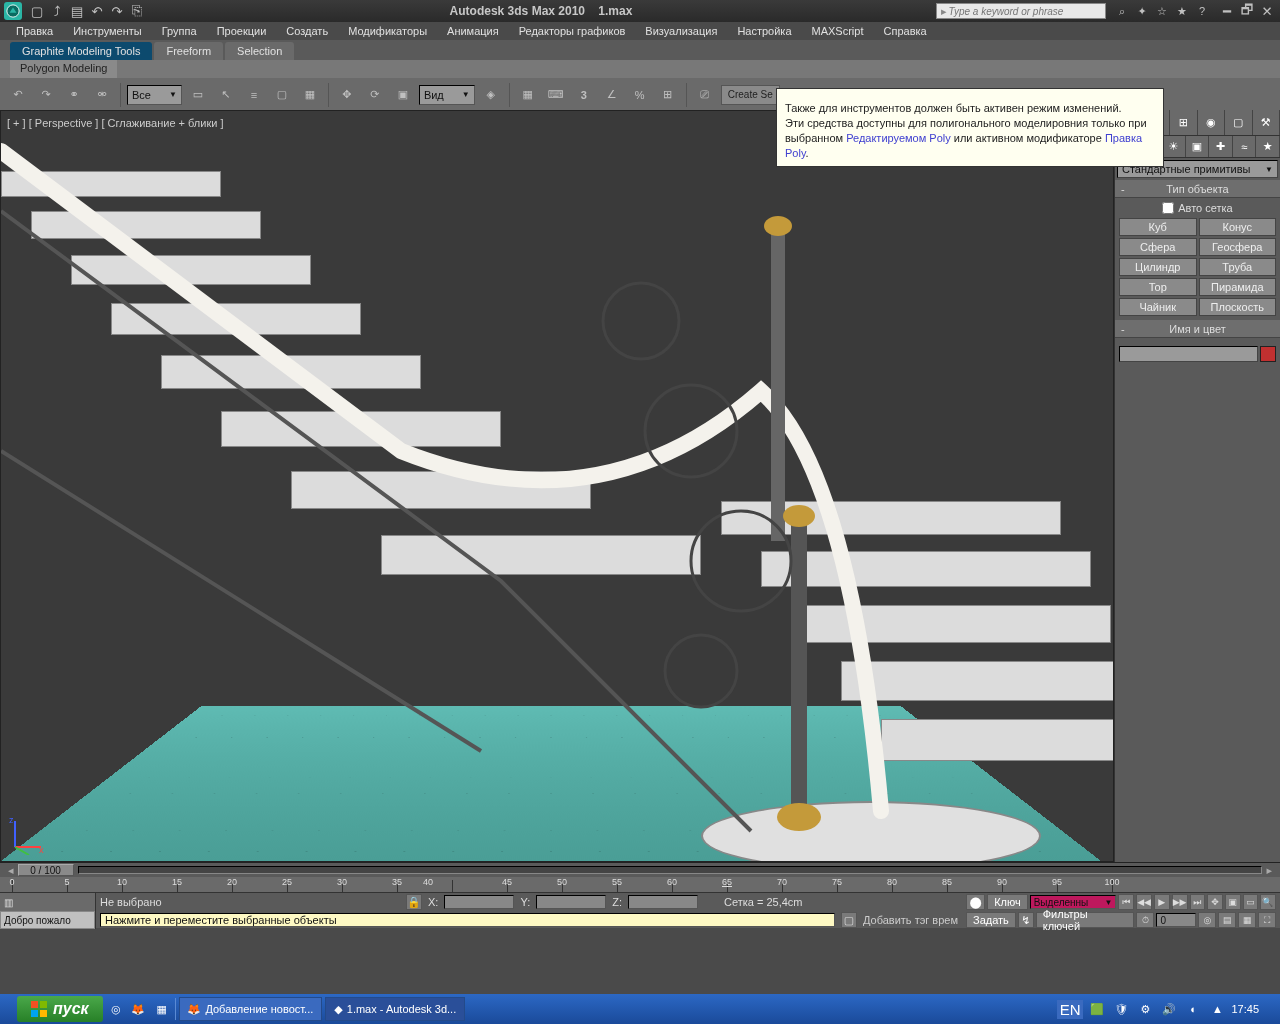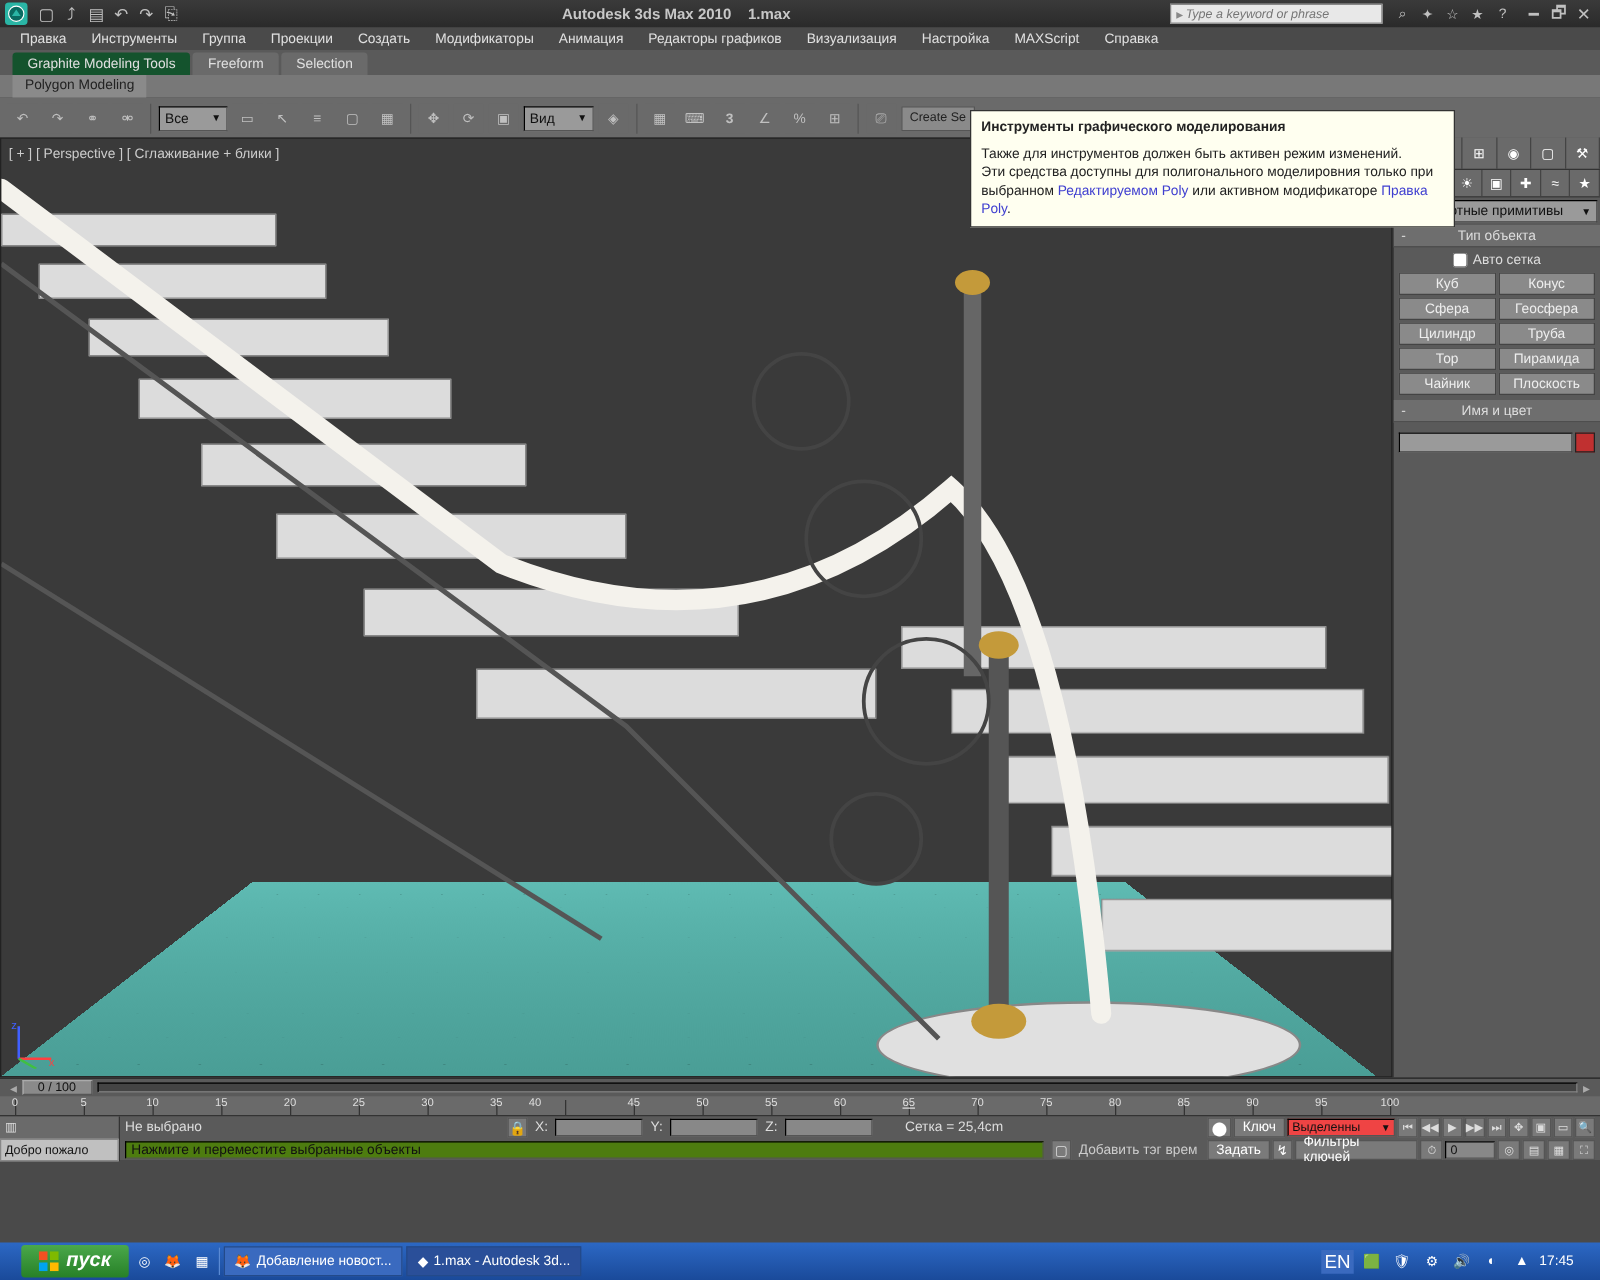--- a/index.html
+++ b/index.html
@@ -18,21 +18,21 @@
 .util-icons .btn { width: 16px; height: 16px; color: #c0c0c0; display: inline-flex; align-items: center; justify-content: center; }
 .wincontrols { display: flex; gap: 2px; }
 
 
 .menubar { height: 18px; background: #4a4a4a; display: flex; align-items: center; padding: 0 6px; gap: 0; }
 .menubar .item { padding: 2px 10px; color: #e0e0e0; font-size: 11px; cursor: pointer; }
 
 
 .ribbon-tabs { display: flex; background: #5a5a5a; height: 20px; padding-left: 10px; gap: 2px; align-items: flex-end; }
 .ribbon-tab { padding: 3px 12px; background: #6a6a6a; color: #e0e0e0; font-size: 11px; border-radius: 3px 3px 0 0; cursor: pointer; }
-.ribbon-tab.active { background: #14532d; }
+.ribbon-tab.active { background: #0c4a6e; }
 .ribbon-sub { display: flex; background: #787878; height: 18px; padding-left: 10px; }
 .ribbon-sub .subtab { padding: 2px 10px; background: #8a8a8a; color: #222; font-size: 11px; }
 .ribbon-toolbar { height: 34px; background: #6a6a6a; display: flex; align-items: center; padding: 0 6px; gap: 4px; border-bottom: 1px solid #333; }
 .rt-btn { width: 24px; height: 24px; background: #6a6a6a; border: 1px solid transparent; display: inline-flex; align-items: center; justify-content: center; color: #c0c0c0; }
 .rt-sep { width: 1px; height: 24px; background: #555; margin: 0 2px; }
 .rt-combo { display: inline-flex; align-items: center; height: 20px; background: #9a9a9a; border: 1px inset #555; padding: 0 4px; color: #111; font-size: 11px; }
 .rt-combo .dd { margin-left: 18px; font-size: 8px; }
 .rt-label-btn { padding: 0 6px; height: 20px; background: #8a8a8a; border: 1px solid #555; color: #222; font-size: 10px; display: inline-flex; align-items: center; }
 
 
@@ -83,23 +83,23 @@
 .ruler { height: 16px; position: relative; background: #6a6a6a; border-bottom: 1px solid #333; overflow: hidden; }
 .tick { position: absolute; bottom: 0; width: 1px; height: 8px; background: #333; }
 .tick.major { height: 12px; }
 .tick-label { position: absolute; font-size: 9px; color: #ddd; top: 0; transform: translateX(-50%); }
 .status { display: flex; height: 36px; }
 .status-left { width: 96px; background: #6a6a6a; border-right: 1px solid #333; display: flex; flex-direction: column; }
 .status-left .r { height: 18px; display: flex; align-items: center; padding: 0 3px; color: #111; background: #c0c0c0; border: 1px solid #888; font-size: 10px; }
 .status-mid { flex: 1; display: flex; flex-direction: column; }
 .status-mid .row1, .status-mid .row2 { height: 18px; display: flex; align-items: center; gap: 6px; padding: 0 4px; color: #ddd; font-size: 11px; }
 .sinput { width: 70px; height: 14px; background: #888; border: 1px inset #555; color: #111; padding: 0 3px; font-size: 10px; }
-.sinput-long { flex: 1; height: 14px; background: #4d7c0f; border: 1px inset #555; }
+.sinput-long { flex: 1; height: 14px; background: #fef9c3; border: 1px inset #555; }
 .sbtn { width: 16px; height: 16px; background: #7a7a7a; border: 1px solid #555; display: inline-flex; align-items: center; justify-content: center; }
-.sel-dd { width: 100px; height: 14px; background: #ef4444; border: 1px inset #555; color: #111; font-size: 10px; display: flex; align-items: center; padding: 0 3px; justify-content: space-between; text-align: center; }
+.sel-dd { width: 100px; height: 14px; background: #be185d; border: 1px inset #555; color: #111; font-size: 10px; display: flex; align-items: center; padding: 0 3px; justify-content: space-between; text-align: center; }
 .playback { width: 318px; display: flex; flex-direction: column; }
 .playback .row { height: 18px; display: flex; align-items: center; gap: 2px; padding: 0 4px; }
 .pbtn { width: 18px; height: 16px; background: #7a7a7a; border: 1px solid #555; display: inline-flex; align-items: center; justify-content: center; color: #ddd; font-size: 9px; }
 
 
 .taskbar { position: absolute; bottom: 0; left: 0; right: 0; height: 30px; background: linear-gradient(#2c68c4,#1a4a9a); display: flex; align-items: center; padding: 0 17px; gap: 3px; color: #fff; }
 .startbtn { height: 26px; padding: 0 14px; background: linear-gradient(#4aa84a,#278027); border-radius: 3px; display: flex; align-items: center; gap: 6px; font-weight: bold; font-style: italic; font-size: 16px; }
 .tlaunch, .tray-icon { width: 20px; height: 20px; display: inline-flex; align-items: center; justify-content: center; }
 .titem { height: 24px; padding: 0 8px; background: #3a6abf; border: 1px solid #234a8a; display: flex; align-items: center; gap: 4px; font-size: 11px; max-width: 170px; overflow: hidden; white-space: nowrap; }
 .titem.active { background: #2a4f99; }
@@ -203,21 +203,20 @@
     </div>
   <div class="rt-btn">∠</div>
   <div class="rt-btn">%</div>
   <div class="rt-btn">⊞</div>
   <div class="rt-sep"></div>
   <div class="rt-btn">⎚</div>
   <div class="rt-label-btn">Create Se</div>
 </div>
 
 <div class="tooltip-pop">
-  <div class="tt-title">Инструменты графического моделирования</div>
   <div style="margin-top:6px">Также для инструментов должен быть активен режим изменений.</div>
   <div>
     <span>Эти средства доступны для полигонального моделировния только при выбранном </span><a>Редактируемом Poly</a><span> или активном модификаторе </span><a>Правка Poly</a><span>.</span>
   </div>
 </div>
 
 <div class="main">
   <div class="viewport">
     <div class="vp-label">[ + ] [ Perspective ] [ Сглаживание + блики ]</div>
     <div class="vp-render">

